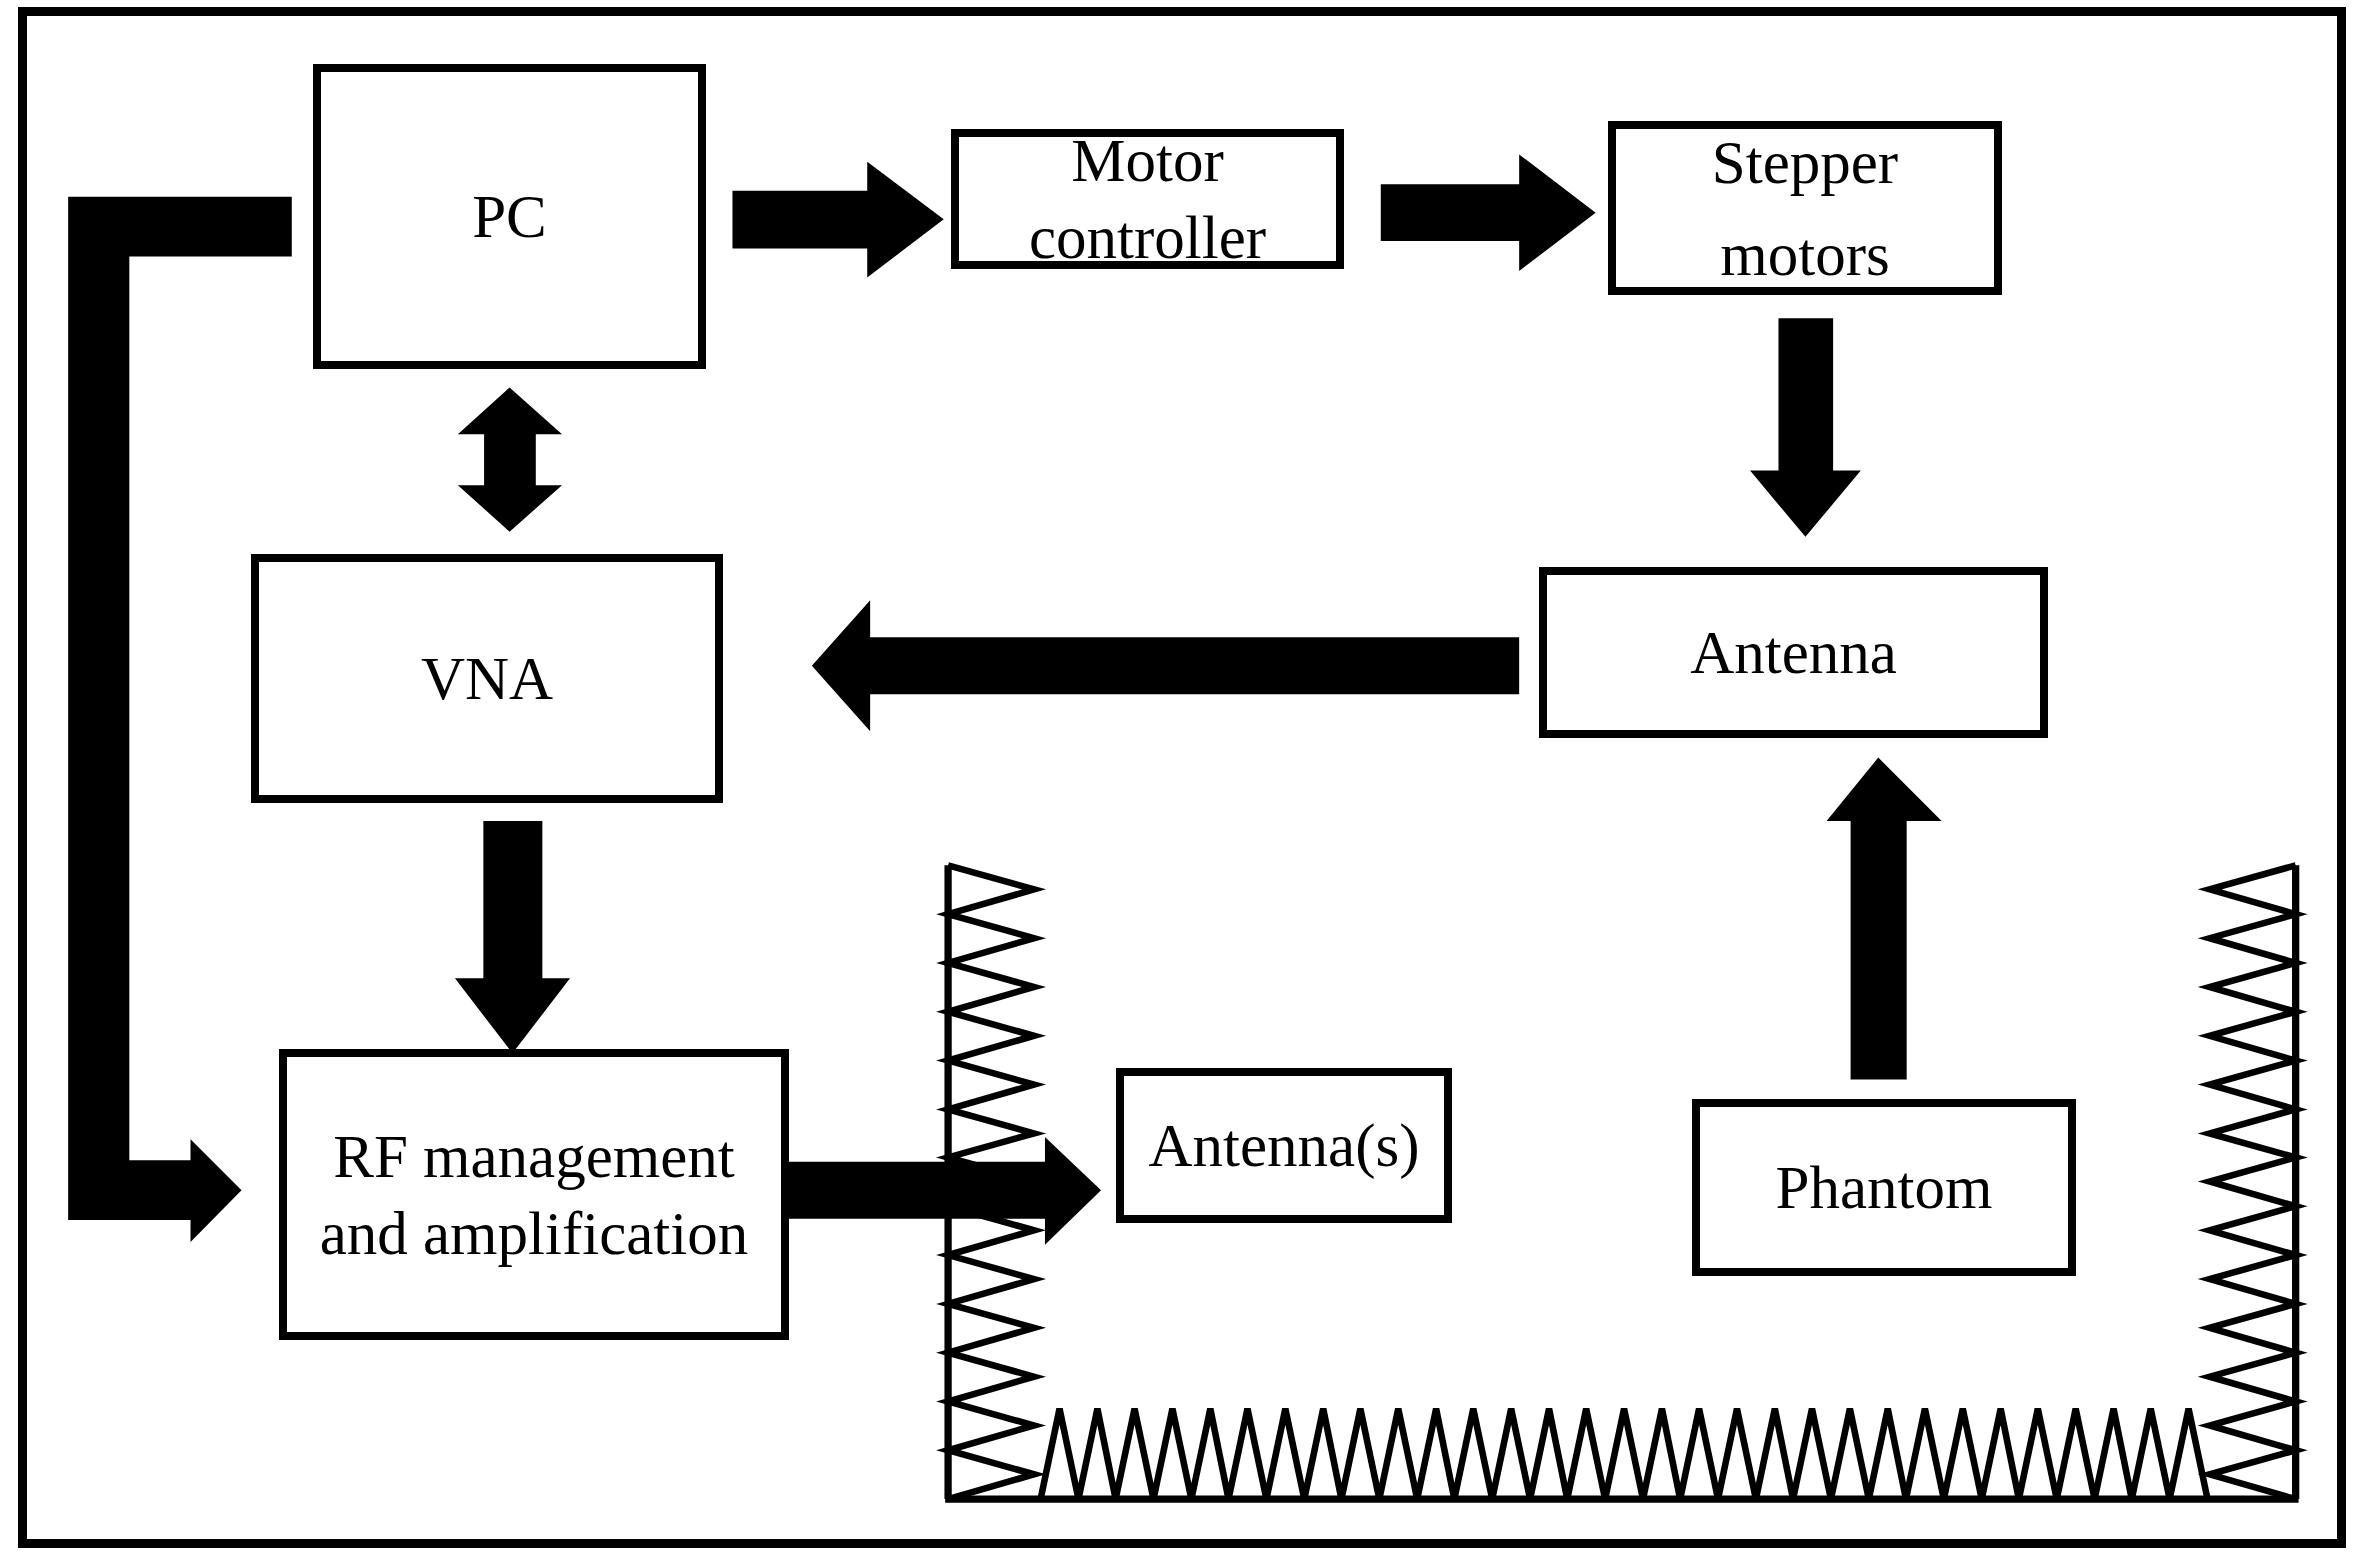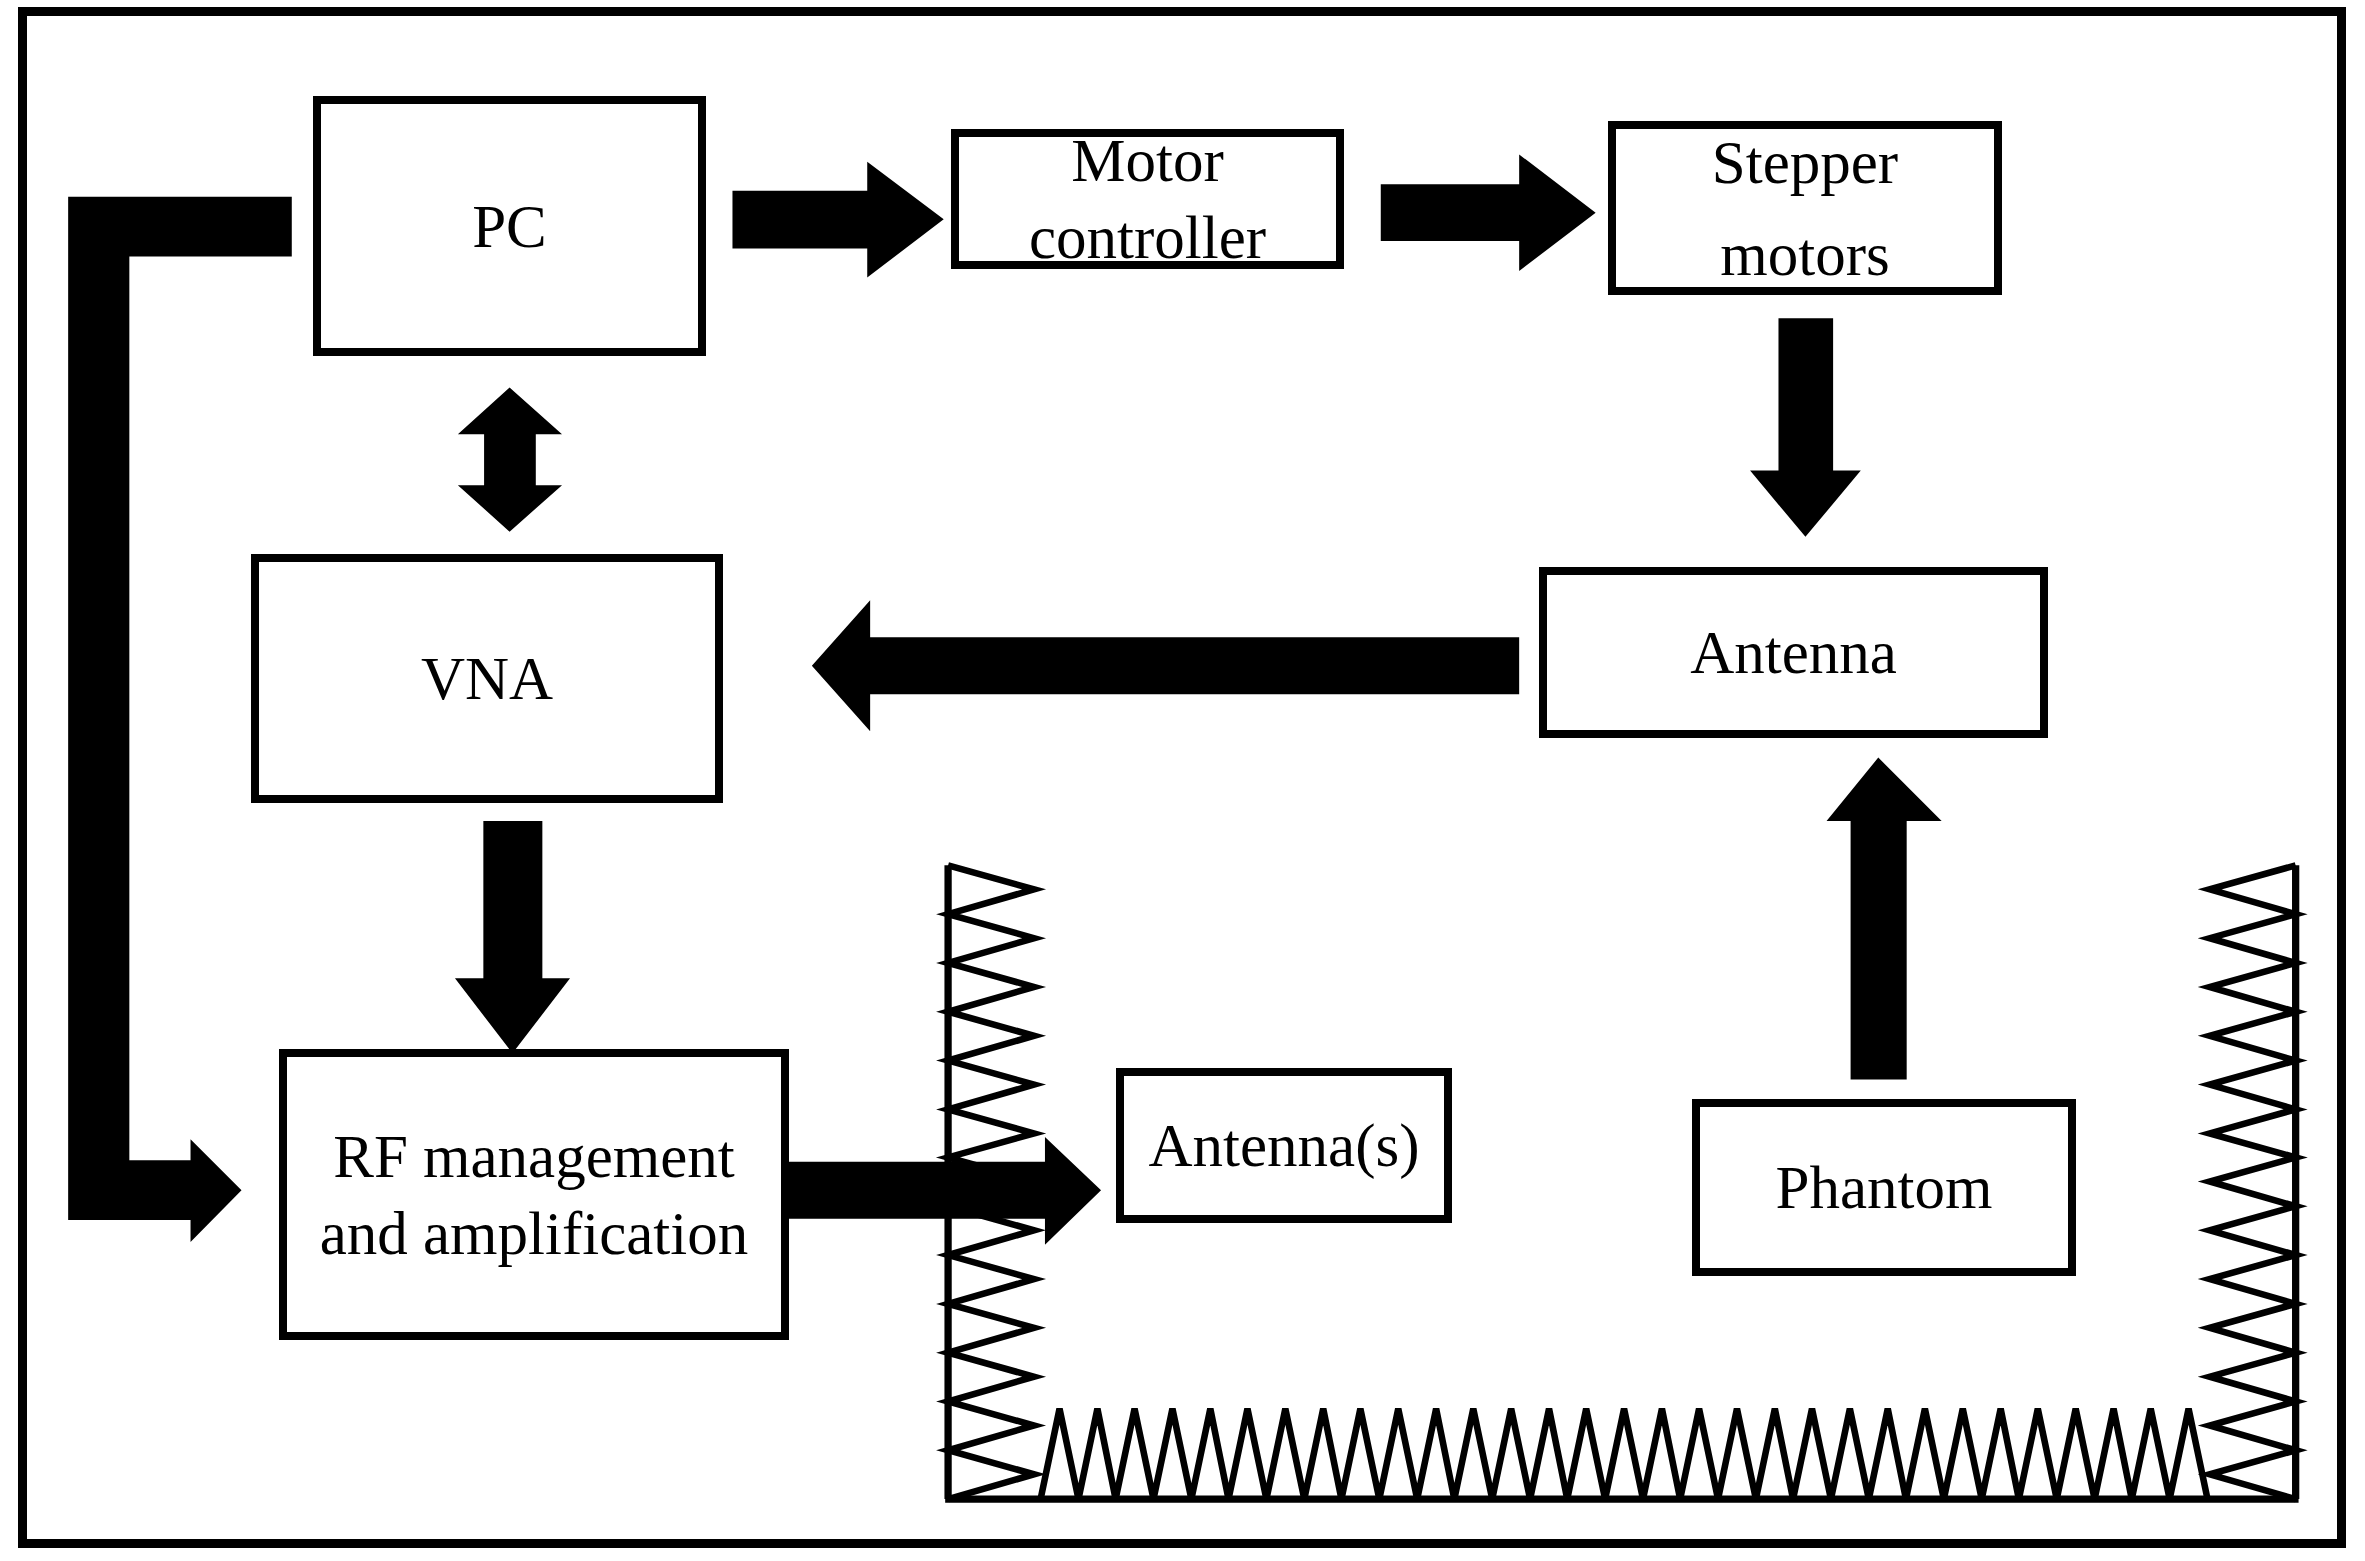--- a/index.html
+++ b/index.html
@@ -6,21 +6,21 @@
   body{width:2366px;height:1561px;position:relative;overflow:hidden;
        font-family:"Liberation Serif","DejaVu Serif",serif;color:#000;}
   .canvas{position:absolute;left:0;top:0;width:2366px;height:1561px;background:#fff;}
   .outer-border{position:absolute;left:18px;top:7.3px;width:2328px;height:1541px;
                 border:9.5px solid #000;box-sizing:border-box;}
   .layer{position:absolute;left:0;top:0;width:2366px;height:1561px;}
   .node{position:absolute;border:8.7px solid #000;background:#fff;box-sizing:border-box;
         display:flex;flex-direction:column;align-items:center;justify-content:center;
         text-align:center;font-size:61px;line-height:77px;white-space:nowrap;}
   .node span{display:block;}
-  #node-pc      {left:313px; top:64px;  width:393px;height:260px;margin-top:32px;}
+  #node-pc      {left:313px; top:64px;  width:393px;height:305px;}
   #node-motor   {left:951px;top:129px; width:393px;height:140px;}
   #node-stepper {left:1608px;top:121px; width:394px;height:174px;gap:15px;}
   #node-vna     {left:251px; top:554px; width:472px;height:249px;}
   #node-antenna {left:1539px;top:567px; width:509px;height:171px;align-items:center;}
   #node-rf      {left:259px; top:1049px;width:510px;height:291px;margin-left:20px;}
   #node-antennas{left:1116px;top:1068px;width:336px;height:155px;}
   #node-phantom {left:1692px;top:1099px;width:384px;height:177px;text-align:right;}
 </style>
 </head>
 <body>

